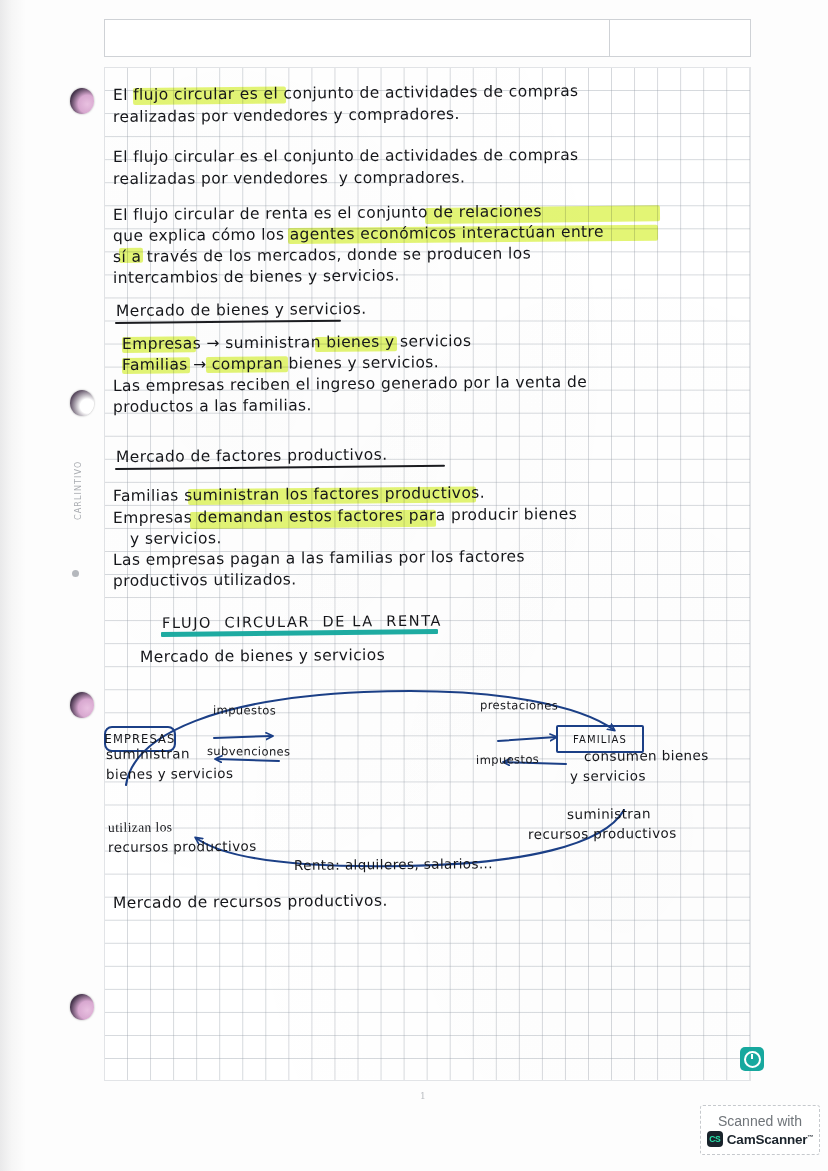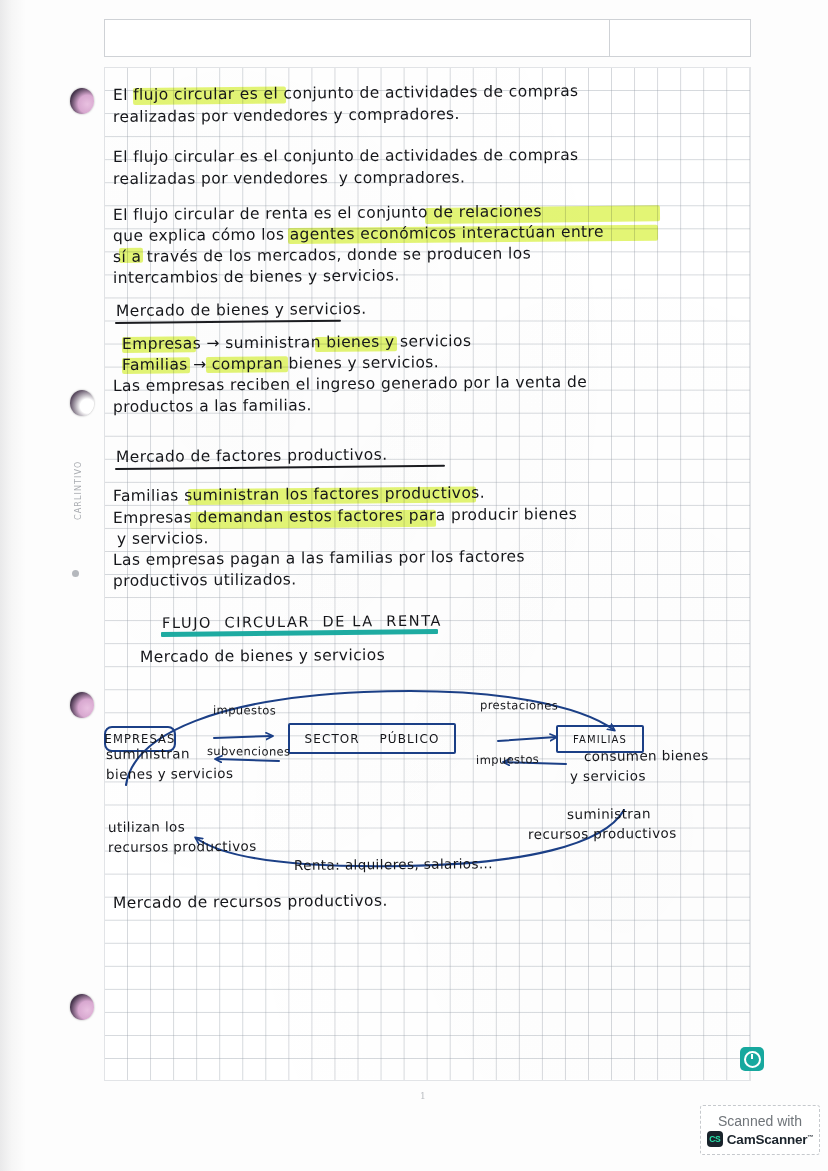--- a/index.html
+++ b/index.html
@@ -307,21 +307,21 @@
   <div class="hw hw-line sk1" style="left:122px; top:337px;">Empresas → suministran bienes y servicios</div>
   <div class="hw hw-line sk1" style="left:122px; top:358px;">Familias → compran bienes y servicios.</div>
   <div class="hw hw-line sk1" style="left:113px; top:379px;">Las empresas reciben el ingreso generado por la venta de</div>
   <div class="hw hw-line sk1" style="left:113px; top:400px;">productos a las familias.</div>
 
   <div class="hw hw-line sk1" style="left:116px; top:450px;">Mercado de factores productivos.</div>
   <div class="ul" style="left:115px; top:468px; width:330px; transform:rotate(-0.55deg);"></div>
 
   <div class="hw hw-line sk1" style="left:113px; top:489px;">Familias suministran los factores productivos.</div>
   <div class="hw hw-line sk1" style="left:113px; top:511px;">Empresas demandan estos factores para producir bienes</div>
-  <div class="hw hw-line sk1" style="left:117px; top:532px;">y servicios.</div>
+  <div class="hw hw-line sk1" style="left:130px; top:532px;">y servicios.</div>
   <div class="hw hw-line sk1" style="left:113px; top:553px;">Las empresas pagan a las familias por los factores</div>
   <div class="hw hw-line sk1" style="left:113px; top:574px;">productivos utilizados.</div>
 
   <div class="hw sk1" style="left:162px; top:616px; font-size:14.5px; letter-spacing:1.6px;">FLUJO  CIRCULAR  DE LA  RENTA</div>
 
   <div class="hw hw-line sk1" style="left:140px; top:650px;">Mercado de bienes y servicios</div>
 
   <svg id="diagram-svg" viewBox="0 0 645 250">
     <defs>
       <marker id="ah" markerWidth="9" markerHeight="9" refX="6.5" refY="4.2" orient="auto" markerUnits="userSpaceOnUse">
@@ -337,36 +337,35 @@
 
     <line x1="175" y1="101" x2="112" y2="99" stroke="#1b3f86" stroke-width="2" stroke-linecap="round" marker-end="url(#ah)"></line>
 
     <line x1="394" y1="81" x2="452" y2="77" stroke="#1b3f86" stroke-width="2" stroke-linecap="round" marker-end="url(#ah)"></line>
 
     <line x1="462" y1="104" x2="400" y2="102" stroke="#1b3f86" stroke-width="2" stroke-linecap="round" marker-end="url(#ah)"></line>
   </svg>
 
   <div class="dbox" style="left:104px; top:726px; width:68px; height:22px; font-size:11.5px;border-radius:8px;">EMPRESAS</div>
 
-  <div class="dbox" style="left:288px; top:723px; width:164px; height:27px; font-size:12px;">SECTOR    PÚBLICO</div>
 
   <div class="dbox" style="left:556px; top:725px; width:84px; height:24px; font-size:10px;">FAMILIAS</div>
 
   <div class="hw hw-tiny sk3" style="left:213px; top:705px;">impuestos</div>
   <div class="hw hw-tiny sk3" style="left:207px; top:746px;">subvenciones</div>
   <div class="hw hw-tiny sk3" style="left:480px; top:700px;">prestaciones</div>
   <div class="hw hw-tiny sk2" style="left:476px; top:755px;">impuestos</div>
 
   <div class="hw hw-small sk1" style="left:106px; top:748px;">suministran</div>
   <div class="hw hw-small sk1" style="left:106px; top:768px;">bienes y servicios</div>
 
   <div class="hw hw-small sk1" style="left:584px; top:750px;">consumen bienes</div>
   <div class="hw hw-small sk1" style="left:570px; top:770px;">y servicios</div>
 
-  <div class="hw hw-small sk1" style="left:108px; top:821px;">utilizan los</div>
+  <div class="hw hw-small sk1" style="left:108px; top:821px;font-family:Liberation Serif, serif;">utilizan los</div>
   <div class="hw hw-small sk1" style="left:108px; top:841px;">recursos productivos</div>
 
   <div class="hw hw-small sk1" style="left:567px; top:808px;">suministran</div>
   <div class="hw hw-small sk1" style="left:528px; top:828px;">recursos productivos</div>
 
   <div class="hw hw-small sk1" style="left:294px; top:859px;">Renta: alquileres, salarios...</div>
 
   <div class="hw hw-line sk1" style="left:113px; top:896px;">Mercado de recursos productivos.</div>
 
   <div id="margin-brand">CARLINTIVO</div>

